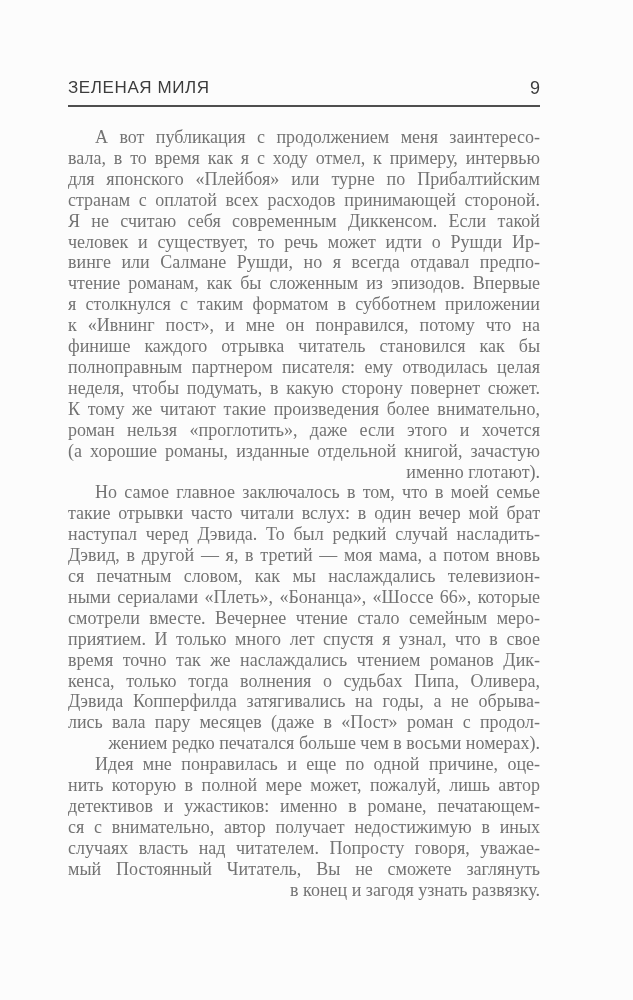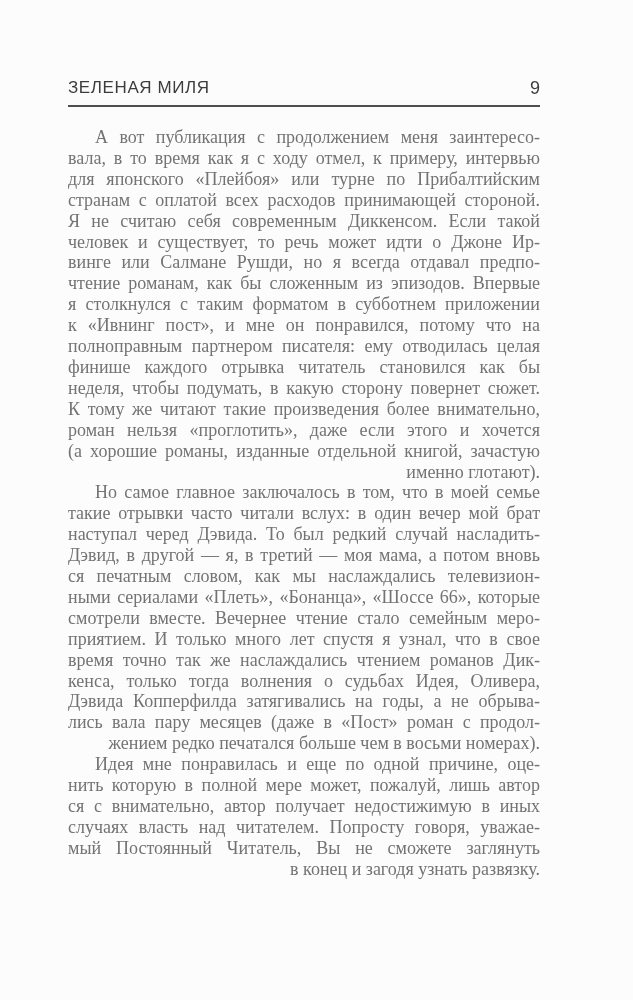--- a/index.html
+++ b/index.html
@@ -66,51 +66,52 @@
       <span class="pageno">9</span>
     </div>
 
     <div class="page-body">
         <div class="paragraph">
           <div class="line first">А вот публикация с продолжением меня заинтересо-</div>
           <div class="line">вала, в то время как я с ходу отмел, к примеру, интервью</div>
           <div class="line">для японского «Плейбоя» или турне по Прибалтийским</div>
           <div class="line">странам с оплатой всех расходов принимающей стороной.</div>
           <div class="line">Я не считаю себя современным Диккенсом. Если такой</div>
-          <div class="line">человек и существует, то речь может идти о Джоне Ир-</div>
+          <div class="line">человек и существует, то речь может идти о Рушди Ир-</div>
           <div class="line">винге или Салмане Рушди, но я всегда отдавал предпо-</div>
           <div class="line">чтение романам, как бы сложенным из эпизодов. Впервые</div>
           <div class="line">я столкнулся с таким форматом в субботнем приложении</div>
           <div class="line">к «Ивнинг пост», и мне он понравился, потому что на</div>
+          <div class="line">финише каждого отрывка читатель становился как бы</div>
           <div class="line">полноправным партнером писателя: ему отводилась целая</div>
-          <div class="line">финише каждого отрывка читатель становился как бы</div>
           <div class="line">неделя, чтобы подумать, в какую сторону повернет сюжет.</div>
           <div class="line">К тому же читают такие произведения более внимательно,</div>
           <div class="line">роман нельзя «проглотить», даже если этого и хочется</div>
           <div class="line">(а хорошие романы, изданные отдельной книгой, зачастую</div>
           <div class="line last">именно глотают).</div>
         </div>
         <div class="paragraph">
           <div class="line first">Но самое главное заключалось в том, что в моей семье</div>
           <div class="line">такие отрывки часто читали вслух: в один вечер мой брат</div>
           <div class="line">наступал черед Дэвида. То был редкий случай насладить-</div>
           <div class="line">Дэвид, в другой — я, в третий — моя мама, а потом вновь</div>
           <div class="line">ся печатным словом, как мы наслаждались телевизион-</div>
           <div class="line">ными сериалами «Плеть», «Бонанца», «Шоссе 66», которые</div>
           <div class="line">смотрели вместе. Вечернее чтение стало семейным меро-</div>
           <div class="line">приятием. И только много лет спустя я узнал, что в свое</div>
           <div class="line">время точно так же наслаждались чтением романов Дик-</div>
-          <div class="line">кенса, только тогда волнения о судьбах Идея, Оливера,</div>
+          <div class="line">кенса, только тогда волнения о судьбах Пипа, Оливера,</div>
           <div class="line">Дэвида Копперфилда затягивались на годы, а не обрыва-</div>
           <div class="line">лись вала пару месяцев (даже в «Пост» роман с продол-</div>
           <div class="line last">жением редко печатался больше чем в восьми номерах).</div>
         </div>
         <div class="paragraph">
           <div class="line first">Идея мне понравилась и еще по одной причине, оце-</div>
           <div class="line">нить которую в полной мере может, пожалуй, лишь автор</div>
+          <div class="line">детективов и ужастиков: именно в романе, печатающем-</div>
           <div class="line">ся с внимательно, автор получает недостижимую в иных</div>
           <div class="line">случаях власть над читателем. Попросту говоря, уважае-</div>
           <div class="line">мый Постоянный Читатель, Вы не сможете заглянуть</div>
           <div class="line last">в конец и загодя узнать развязку.</div>
         </div>
       </div>
 
   </div>
 </div>
 

